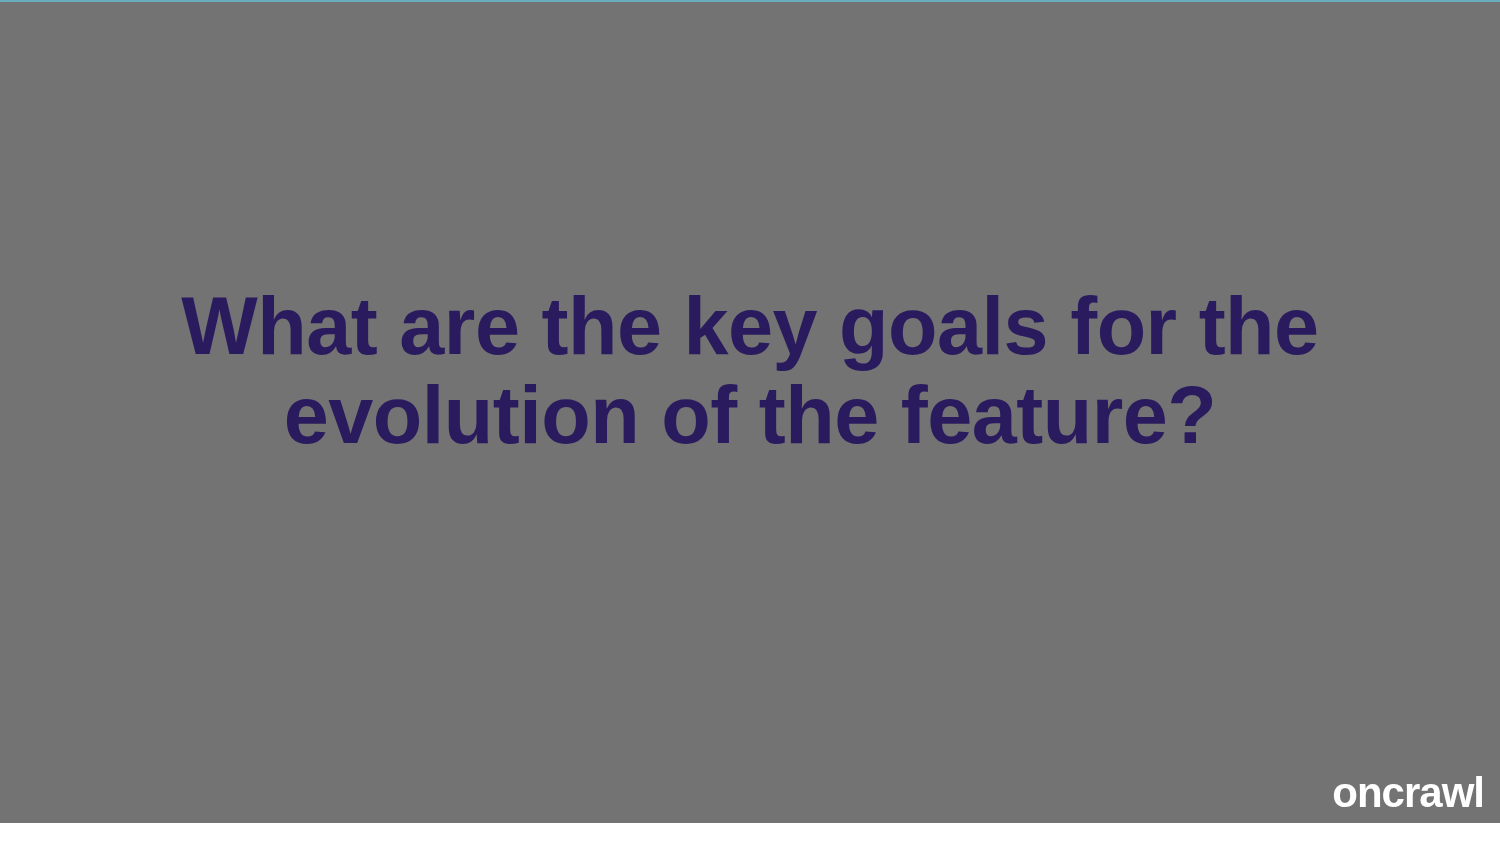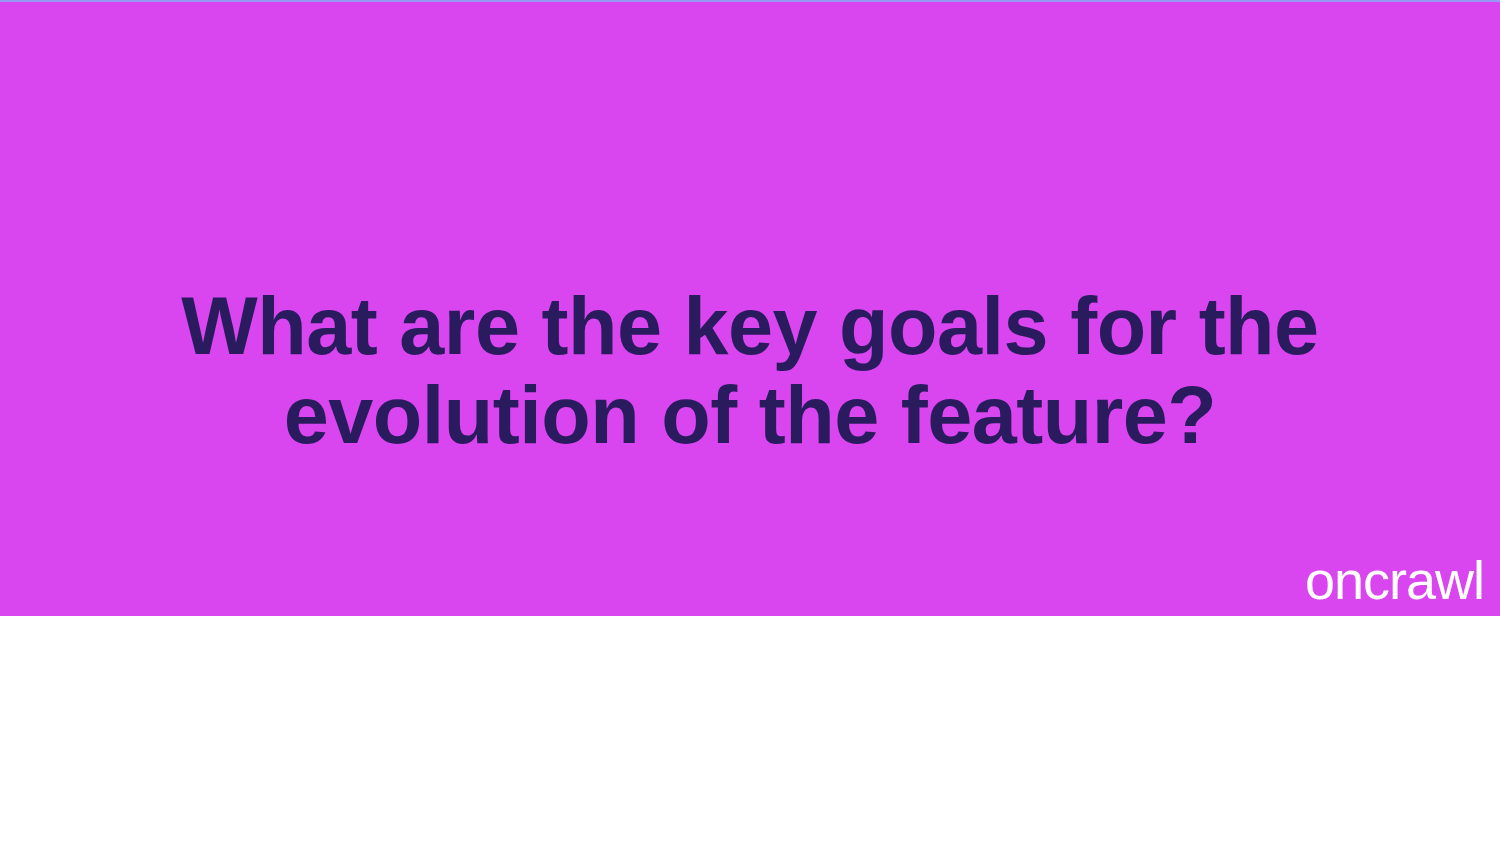--- a/index.html
+++ b/index.html
@@ -11,22 +11,22 @@
   body {
     width: 1500px;
     height: 844px;
     overflow: hidden;
     font-family: "Liberation Sans", "DejaVu Sans", sans-serif;
   }
 
   .slide {
     position: relative;
     width: 1500px;
-    height: 616px;
-    background: #d946ef;
+    height: 823px;
+    background: #737373;
     box-sizing: border-box;
     overflow: hidden;
   }
 
   
   .slide-top-edge {
     position: absolute;
     top: 0;
     left: 0;
     width: 1500px;
@@ -63,22 +63,22 @@
     position: absolute;
     right: 16px;
     bottom: 9px;
     display: flex;
     align-items: flex-end;
     line-height: 1;
   }
 
   .logo-wordmark {
     font-family: "Liberation Sans", "DejaVu Sans", sans-serif;
-    font-size: 54px;
-    font-weight: 400;
+    font-size: 42px;
+    font-weight: 700;
     letter-spacing: -1px;
     color: #FFFFFF;
     line-height: 1;
     display: block;
   }
 </style>
 </head>
 <body>
 
 <div class="slide">

